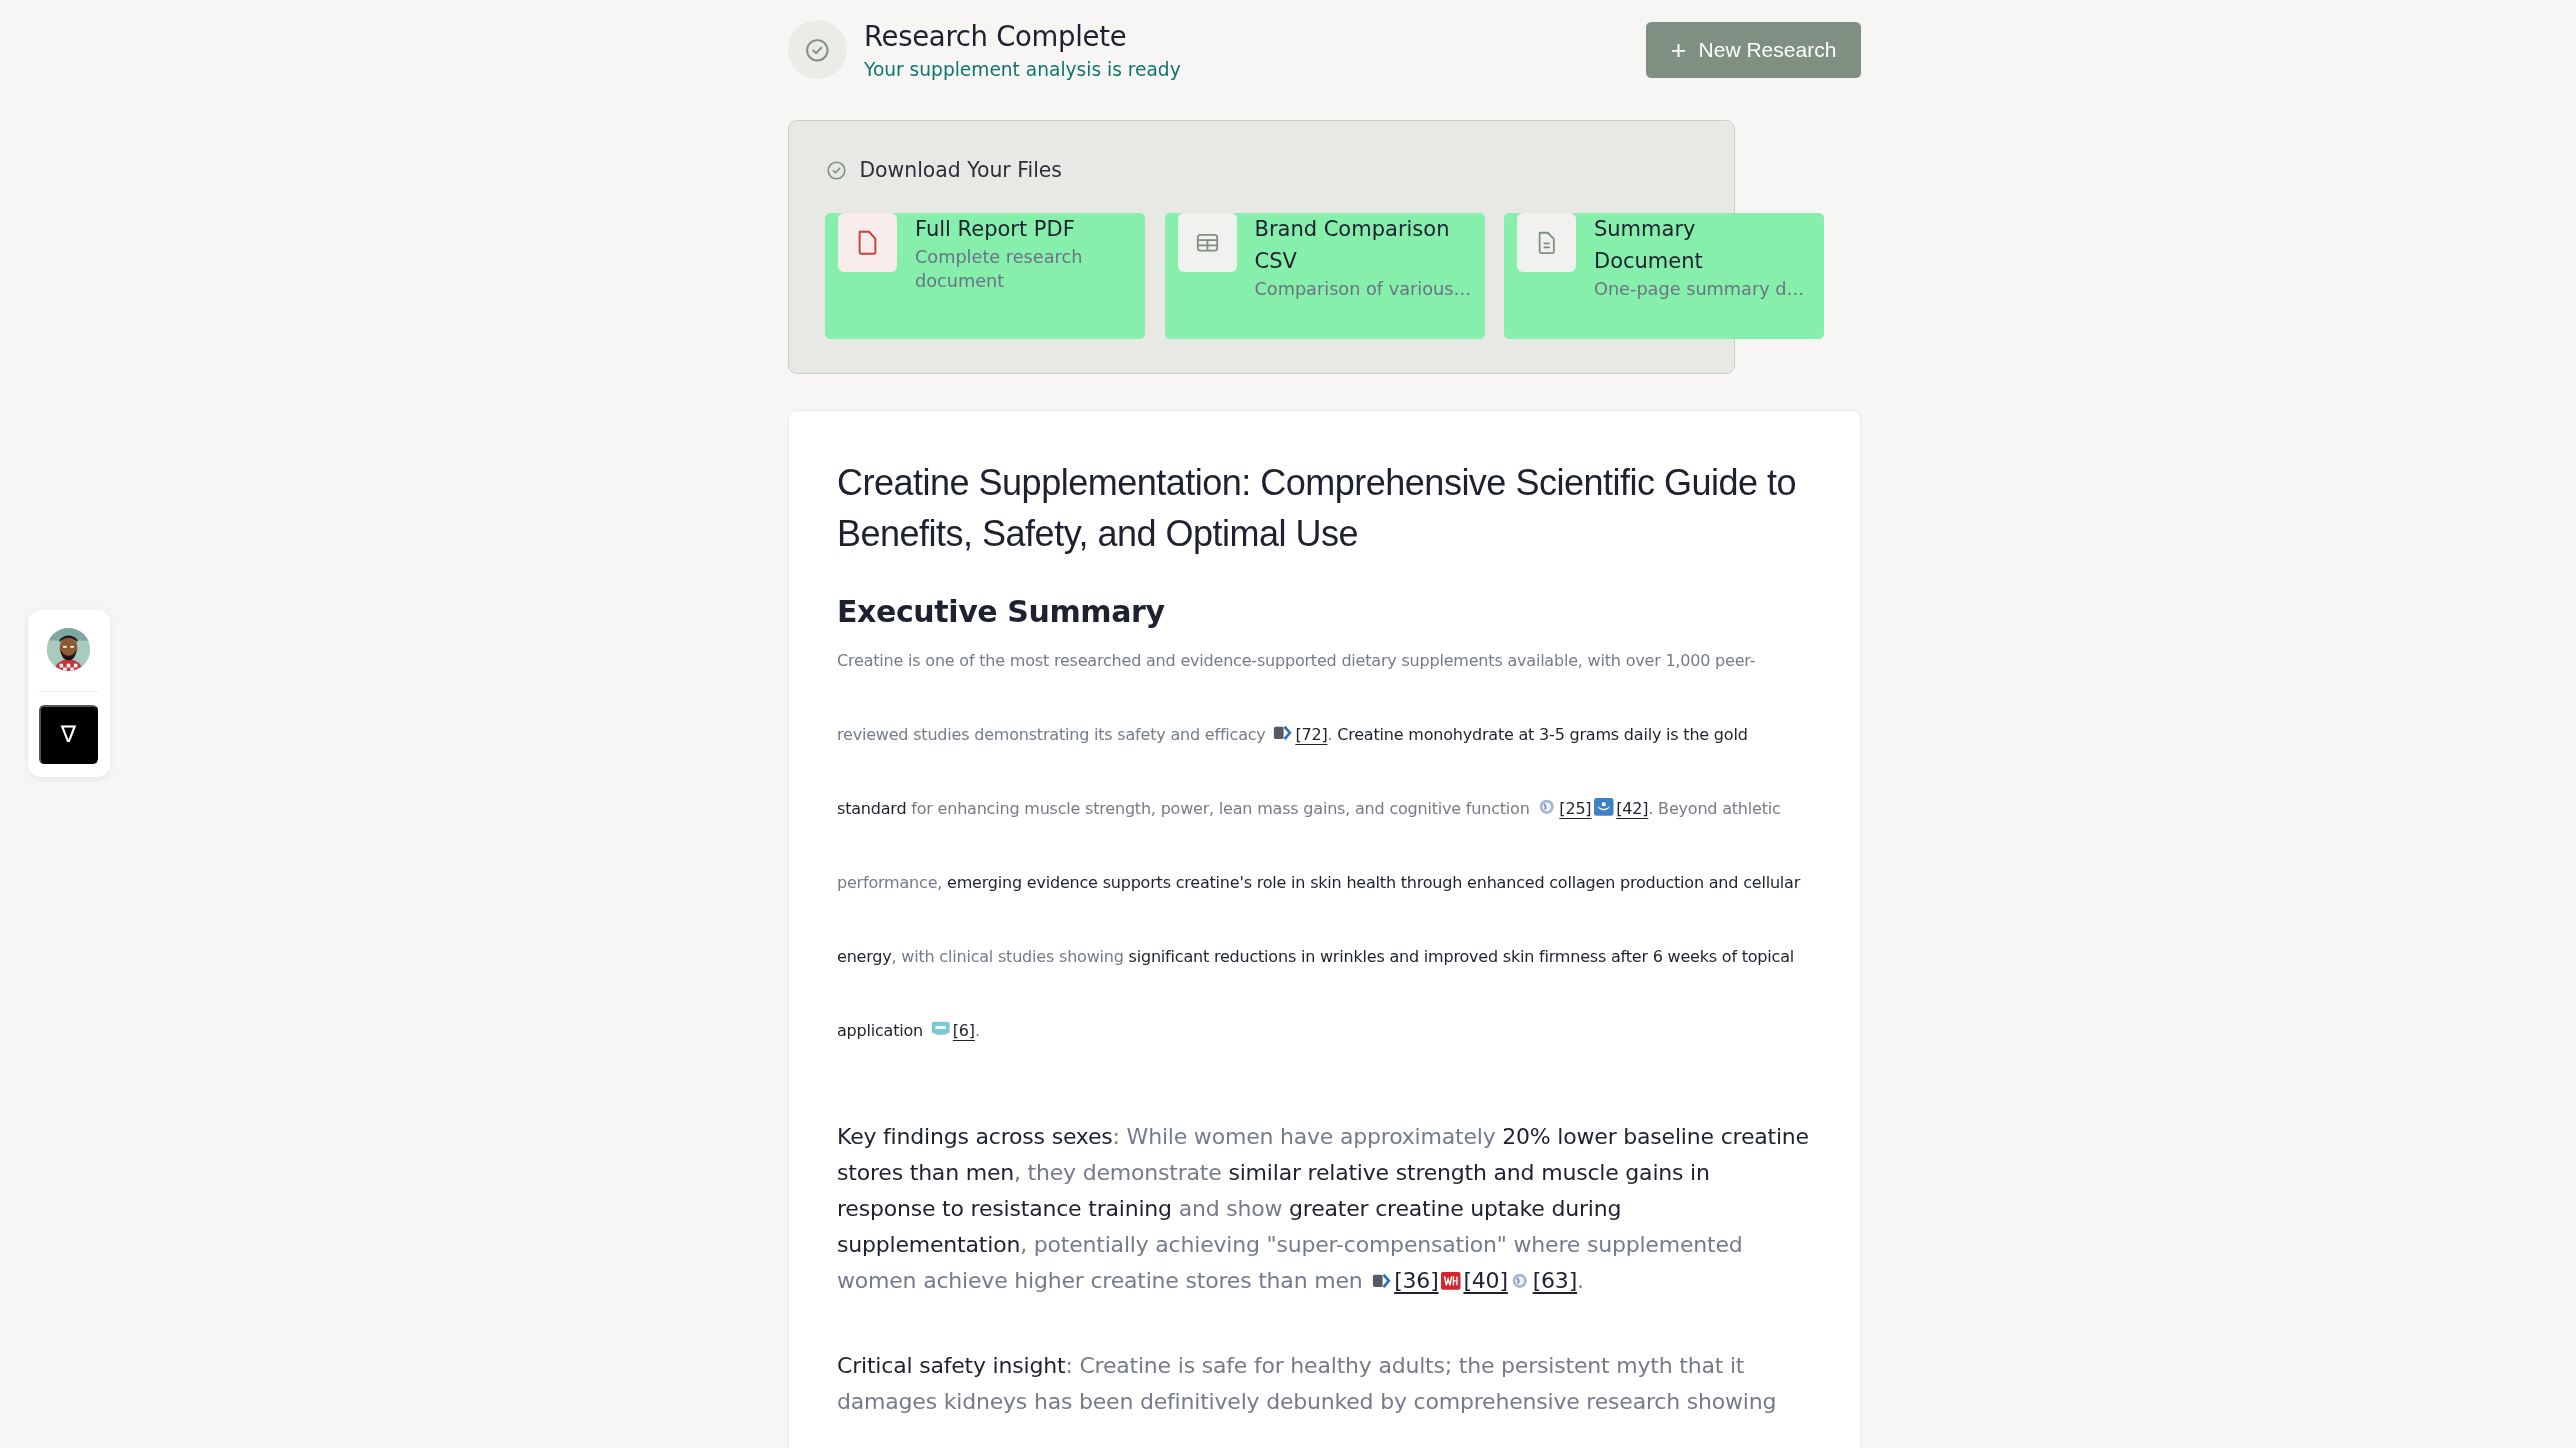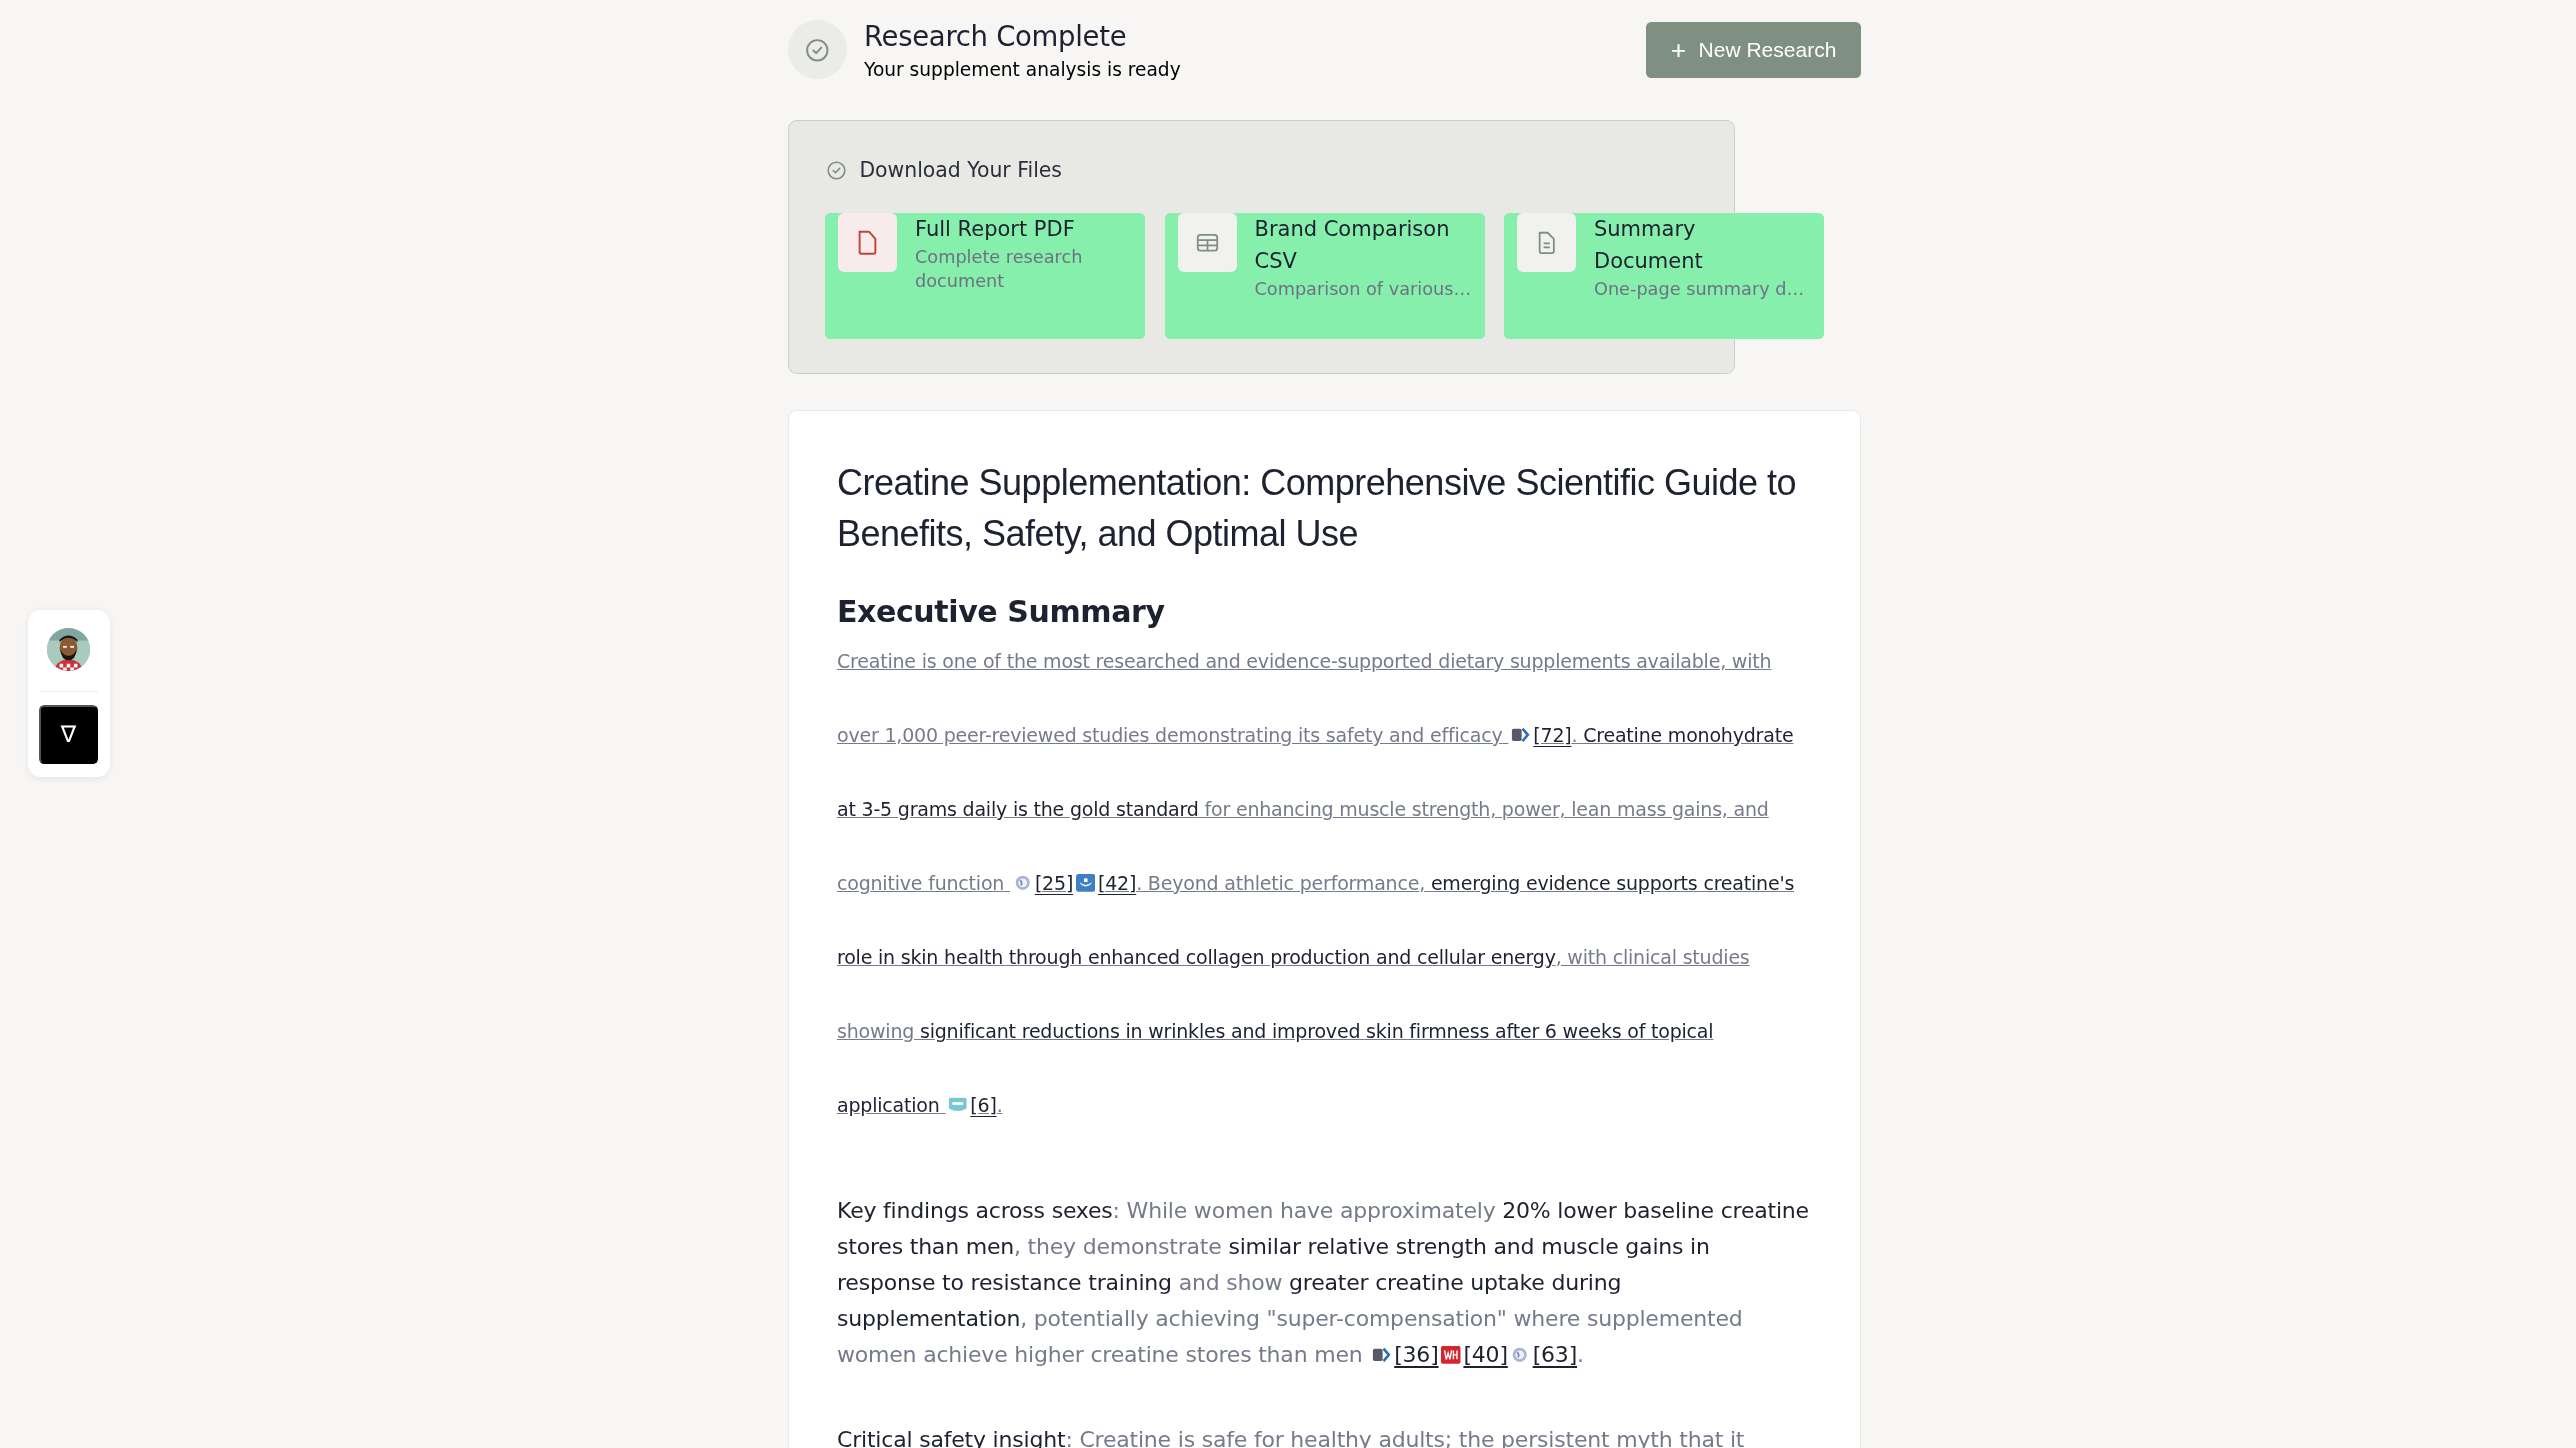--- a/index.html
+++ b/index.html
@@ -36,21 +36,21 @@
     .header-icon {
       position: absolute; left: 0; top: 20.4px; width: 59px; height: 59px; border-radius: 50%;
       background: #ebebe8; display: flex; align-items: center; justify-content: center;
     }
     .header-title {
       position: absolute; left: 76px; top: 19.5px;
       font-size: 27.5px; color: #1d2130; letter-spacing: -0.3px;
     }
     .header-sub {
       position: absolute; left: 76px; top: 59px;
-      font-size: 18.6px; color: #000000;
+      font-size: 18.6px; color: #0f766e;
     }
     .new-btn {
       position: absolute; right: 0; top: 22px; width: 215px; height: 56px;
       background: #7f8f81; color: #ffffff; border-radius: 5.3px;
       display: flex; align-items: center; justify-content: center; gap: 12.4px;
       font-size: 21px; border: none;
     }
     .new-btn .plus { font-size: 26.6px; font-weight: 300; line-height: 1; }
 
     .downloads {
@@ -88,23 +88,22 @@
     }
     .article h1 {
       font-family: Liberation Sans, sans-serif; font-weight: 400;
       font-size: 36px; line-height: 51px; color: #1d2130; letter-spacing: -0.5px;
     }
     .article h2 {
       font-weight: 700; font-size: 30px; line-height: 39px; color: #1d2130;
       margin-top: 33px; letter-spacing: -0.4px;
     }
     .p1 {
-      margin-top: 15px; font-size: 19px; line-height: 75px; color: #767b8b;
+      margin-top: 15px; font-size: 16px; line-height: 75px; color: #767b8b;
       letter-spacing: -0.2px;
-      text-decoration: underline;
     }
     .p1 { line-height: 74px; margin-top: -7px; }
     .p2, .p3 { font-size: 22px; line-height: 36px; color: #767b8b; letter-spacing: -0.2px; }
     .p2 { margin-top: 51px; }
     .p3 { margin-top: 49px; }
     .em { color: #1d2130; }
     .cite {
       color: #1d2130; text-decoration: underline; text-underline-offset: 3.5px;
       cursor: pointer;
     }

